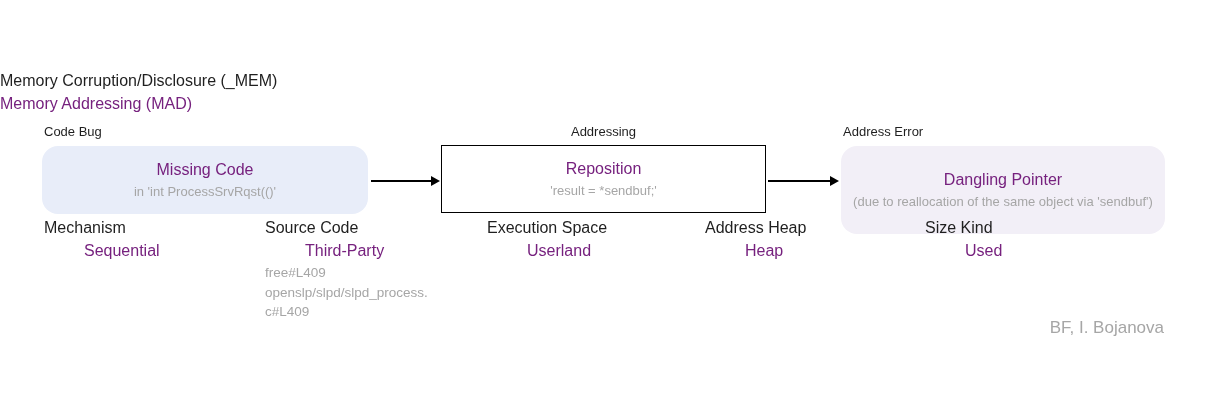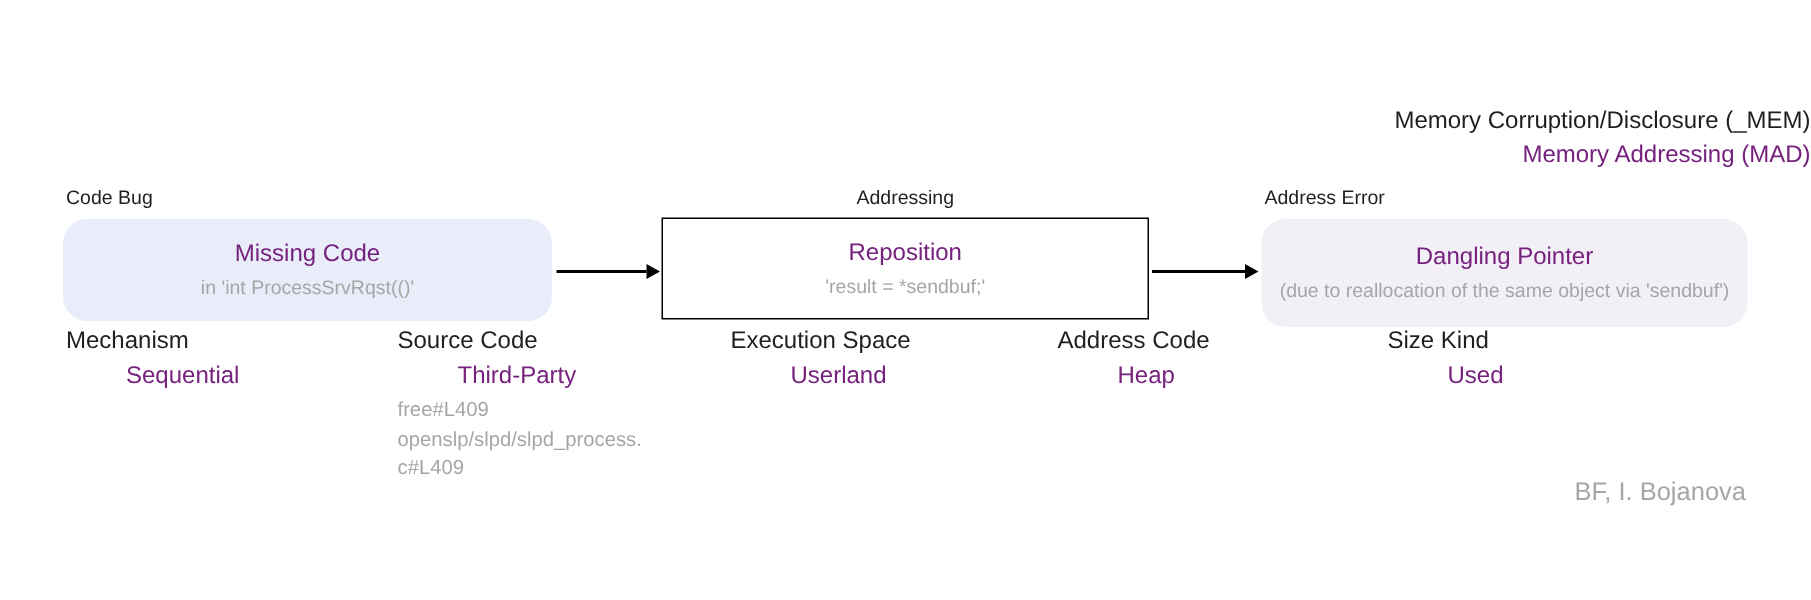--- a/index.html
+++ b/index.html
@@ -9,35 +9,35 @@
     --code-bug-fill:#E8EDF9;
     --address-error-fill:#F2EFF7;
     --box-border:#000000;
   }
   *{margin:0;padding:0;box-sizing:border-box;}
   html,body{background:#fff;}
   body{font-family:"Liberation Sans","DejaVu Sans",sans-serif;color:var(--text-dark);}
   .canvas{position:relative;width:1207px;height:400px;background:#fff;overflow:hidden;}
 
   
-  .title-block{position:absolute;left:0;top:69px;width:1207px;text-align:right;line-height:23px;padding-left:36px;}
+  .title-block{position:absolute;left:0;top:69px;width:1207px;text-align:left;line-height:23px;}
   .title-main{font-size:16px;color:var(--text-dark);}
   .title-sub{font-size:16px;color:var(--accent-purple);}
 
   
   .node-label{position:absolute;top:124px;font-size:13px;color:var(--text-dark);white-space:nowrap;}
   .label-codebug{left:44px;}
   .label-operation{left:441px;width:325px;text-align:center;}
   .label-adderror{left:843px;}
 
   
   .box{position:absolute;display:flex;flex-direction:column;align-items:center;justify-content:center;text-align:center;}
   .box-codebug{left:42px;top:146px;width:326px;height:68px;border-radius:16px;background:var(--code-bug-fill);}
   .box-operation{left:441px;top:145px;width:325px;height:68px;background:#fff;border:1.3px solid var(--box-border);}
-  .box-adderror{left:841px;top:146px;width:324px;height:72px;border-radius:16px;background:var(--address-error-fill);padding:0 12px;}
+  .box-adderror{left:841px;top:146px;width:324px;height:88px;border-radius:16px;background:var(--address-error-fill);padding:0 12px;}
   .box-title{font-size:16px;color:var(--accent-purple);line-height:20px;}
   .box-sub{font-size:13px;color:var(--muted-gray);line-height:17px;margin-top:3px;}
 
   
   .arrow{position:absolute;top:180px;height:1.8px;background:#000;}
   .arrow-1{left:371px;width:60px;}
   .arrow-2{left:768px;width:62px;}
   .arrow .head{position:absolute;right:-9px;top:-4.2px;width:0;height:0;
     border-left:9px solid #000;border-top:5px solid transparent;border-bottom:5px solid transparent;}
 
@@ -96,21 +96,21 @@
   <div class="attr-value c2">Third-Party</div>
   <div class="source-detail">
     <div>free#L409</div>
     <div>openslp/slpd/slpd_process.</div>
     <div>c#L409</div>
   </div>
 
   <div class="attr-label c3">Execution Space</div>
   <div class="attr-value c3">Userland</div>
 
-  <div class="attr-label c4">Address Code</div>
+  <div class="attr-label c4">Address Heap</div>
   <div class="attr-value c4">Heap</div>
 
   <div class="attr-label c5">Size Kind</div>
   <div class="attr-value c5">Used</div>
 
   <div class="credit">BF, I. Bojanova</div>
 
 </div>
 
 </body></html>

